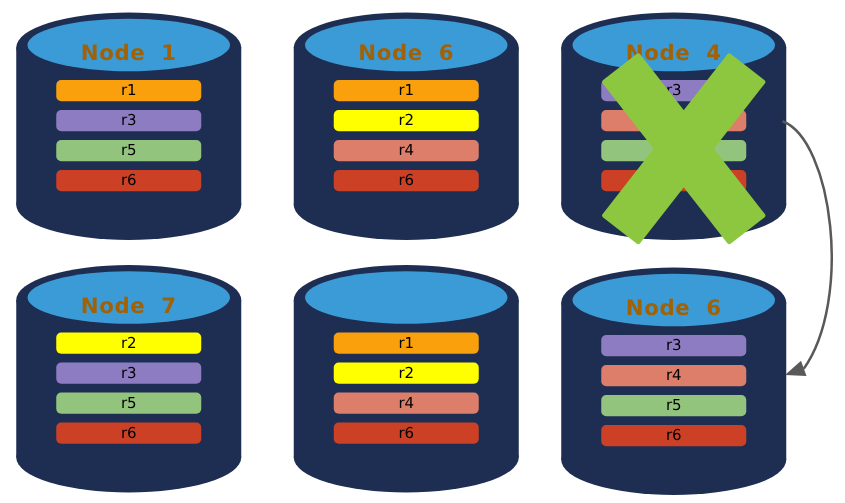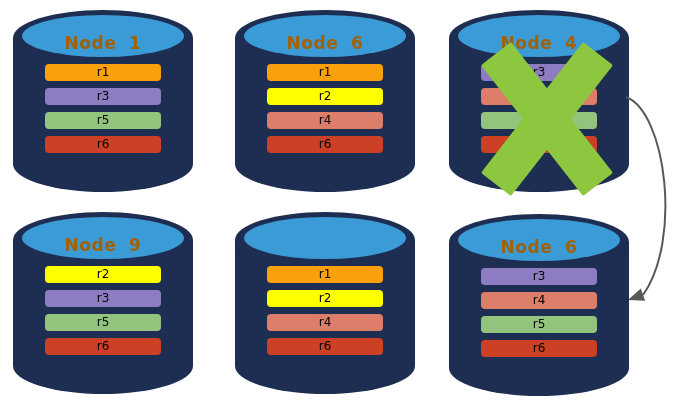--- a/index.html
+++ b/index.html
@@ -86,21 +86,21 @@
   </svg>
 </div>
 
 <div class="node" style="left:12px;top:210px">
   <svg class="cyl" viewBox="0 0 182 186">
     <ellipse cx="91" cy="156" rx="90" ry="28" fill="#1E2E52"></ellipse>
     <rect x="1" y="30" width="180" height="126" fill="#1E2E52"></rect>
     <ellipse cx="91" cy="30" rx="90" ry="28" fill="#1E2E52"></ellipse>
     <ellipse cx="91" cy="28" rx="81" ry="21" fill="#3B9BD6"></ellipse>
   </svg>
-  <div class="node-title">Node  9</div>
+  <div class="node-title">Node  7</div>
   <div class="rows">
     <div class="row" style="background: rgb(255, 255, 0);">r2</div>
     <div class="row" style="background: rgb(142, 124, 195);">r3</div>
     <div class="row" style="background: rgb(147, 196, 125);">r5</div>
     <div class="row" style="background: rgb(204, 65, 37);">r6</div>
   </div>
 </div>
 
 <div class="node" style="left:234px;top:210px">
   <svg class="cyl" viewBox="0 0 182 186">

